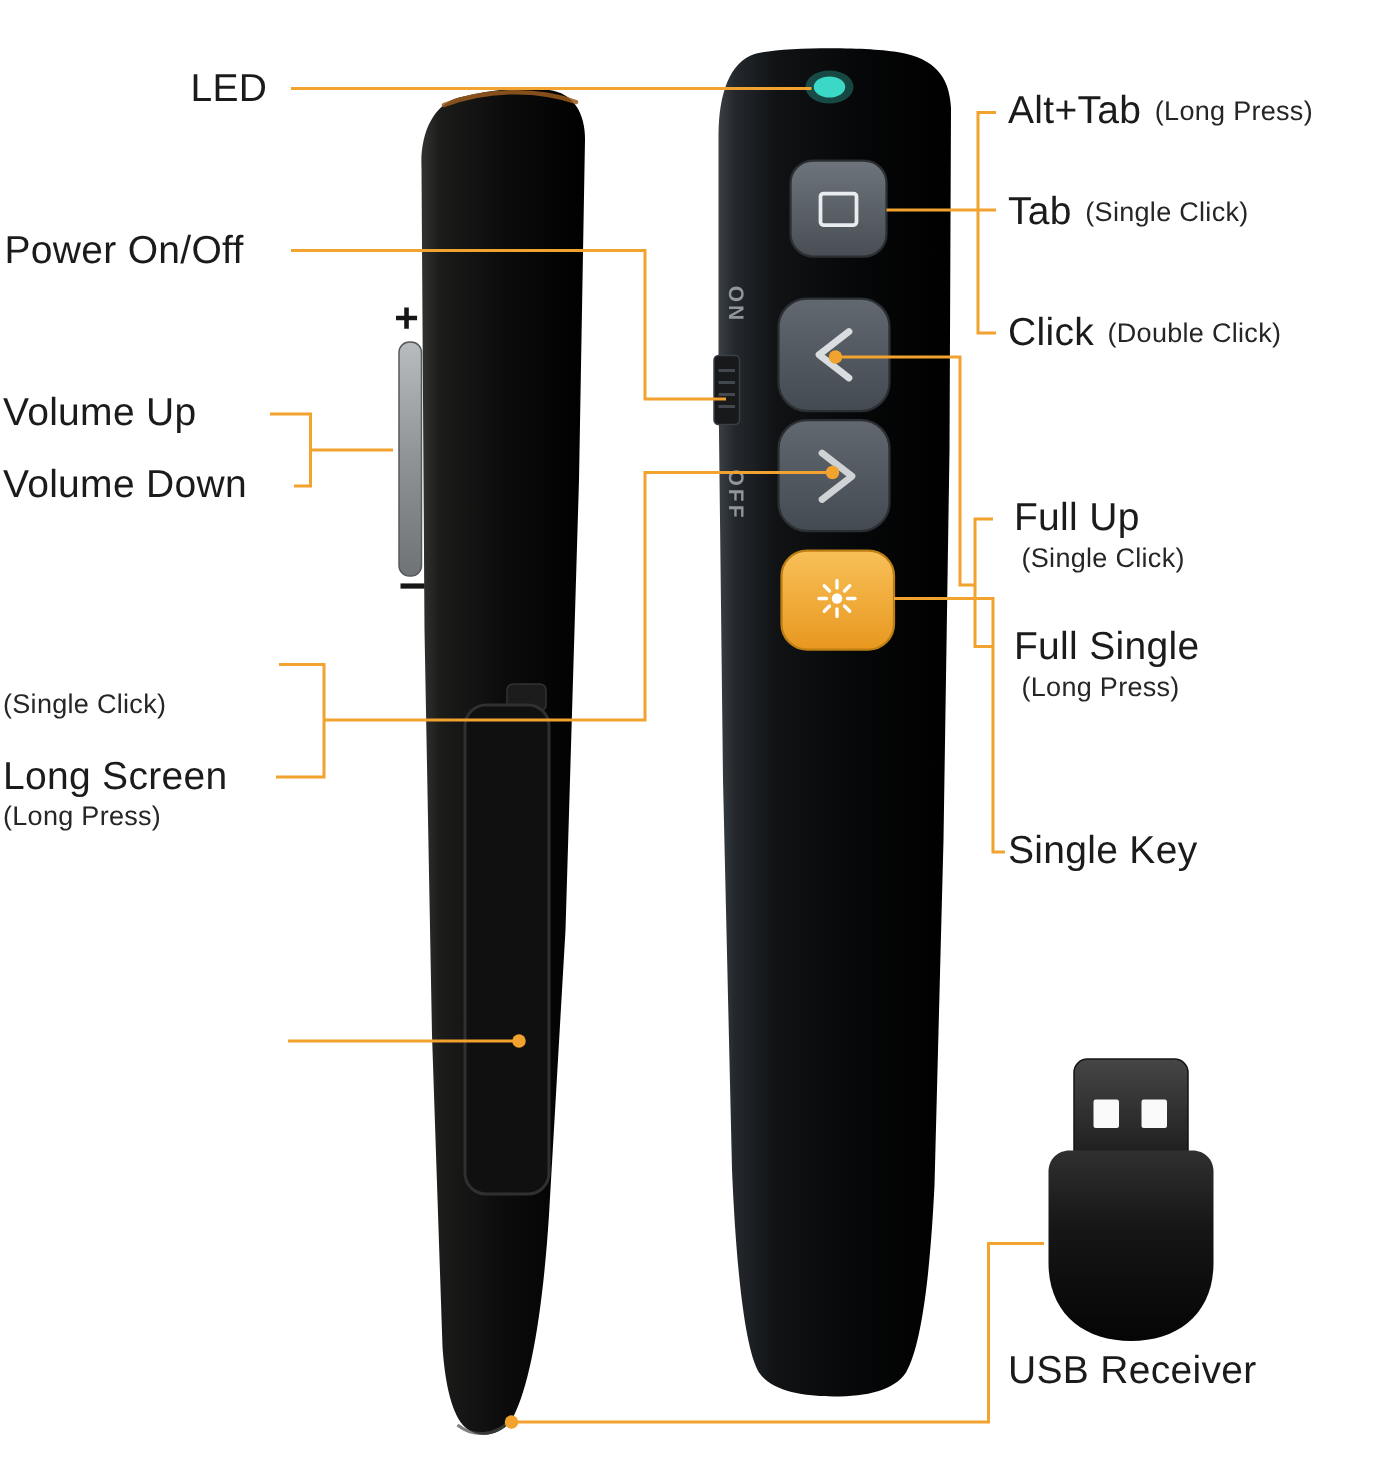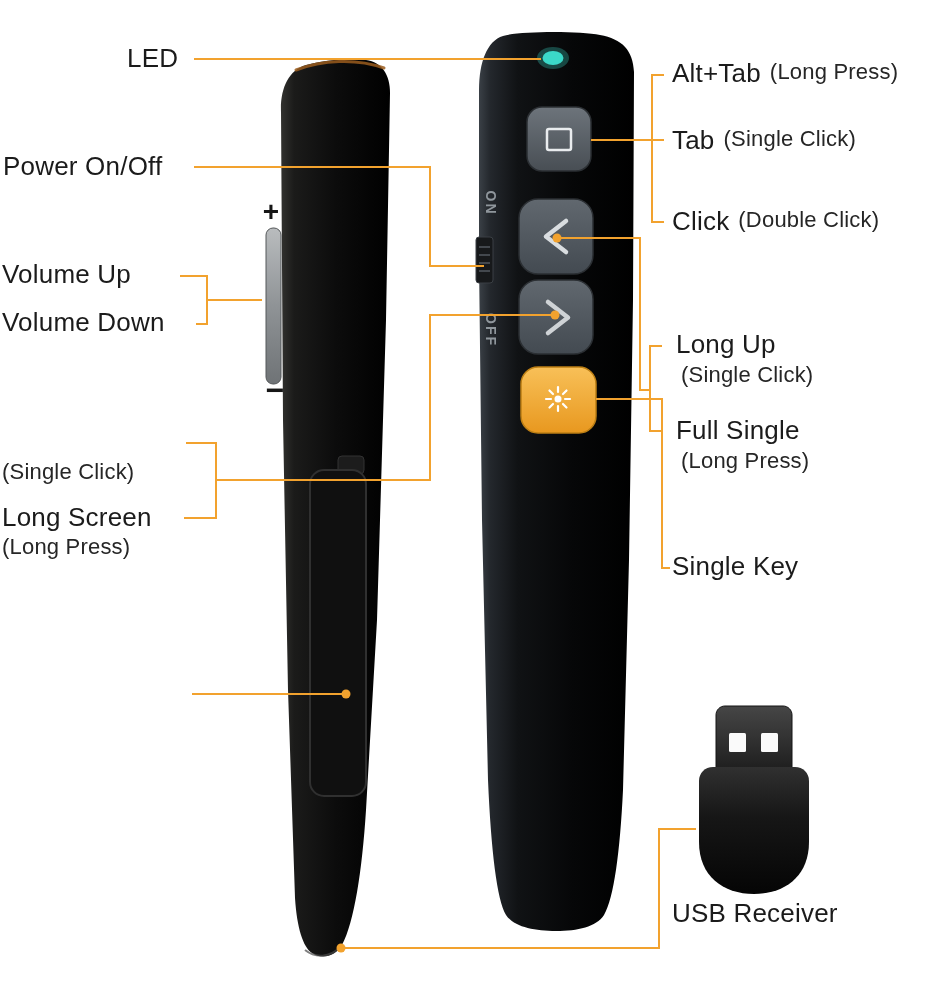--- a/index.html
+++ b/index.html
@@ -13,22 +13,22 @@
   #art{position:absolute;left:0;top:0;width:926px;height:986px;}
   .callout polyline{fill:none;stroke:var(--accent-line,#F2A22E);stroke-width:2;}
   .dots circle{fill:var(--accent-line,#F2A22E);}
   .lbl{
     position:absolute;
     color:#1b1b1b;
     font-size:26px;line-height:1.15;
     white-space:nowrap;
     letter-spacing:0.2px;
   }
-  .note{font-size:22px;color:#262626;}
-  .row{display:flex;gap:9px;align-items:flex-start;}
+  .note{font-size:18px;color:#262626;}
+  .row{display:flex;gap:9px;align-items:center;}
   .sym{
     position:absolute;width:30px;text-align:center;
     color:#161616;font-weight:600;font-size:30px;line-height:1;
   }
   svg text{font-family:"Liberation Sans", sans-serif;}
 </style>
 </head>
 <body>
 
 <div id="canvas">
@@ -176,21 +176,21 @@
   </div>
   <div class="lbl row" style="left:672px;top:126px">
     <span>Tab</span>
     <span class="note">(Single Click)</span>
   </div>
   <div class="lbl row" style="left:672px;top:207px">
     <span>Click</span>
     <span class="note">(Double Click)</span>
   </div>
 
-  <div class="lbl" style="left:676px;top:330px">Long Up</div>
+  <div class="lbl" style="left:676px;top:330px">Full Up</div>
   <div class="lbl note" style="left:681px;top:362px">(Single Click)</div>
   <div class="lbl" style="left:676px;top:416px">Full Single</div>
   <div class="lbl note" style="left:681px;top:448px">(Long Press)</div>
 
   <div class="lbl" style="left:672px;top:552px">Single Key</div>
   <div class="lbl" style="left:672px;top:899px">USB Receiver</div>
 
   <div class="sym" style="left:256px;top:198px;font-size:28px">+</div>
   <div class="sym" style="left:260px;top:374px;font-size:32px">−</div>
 

